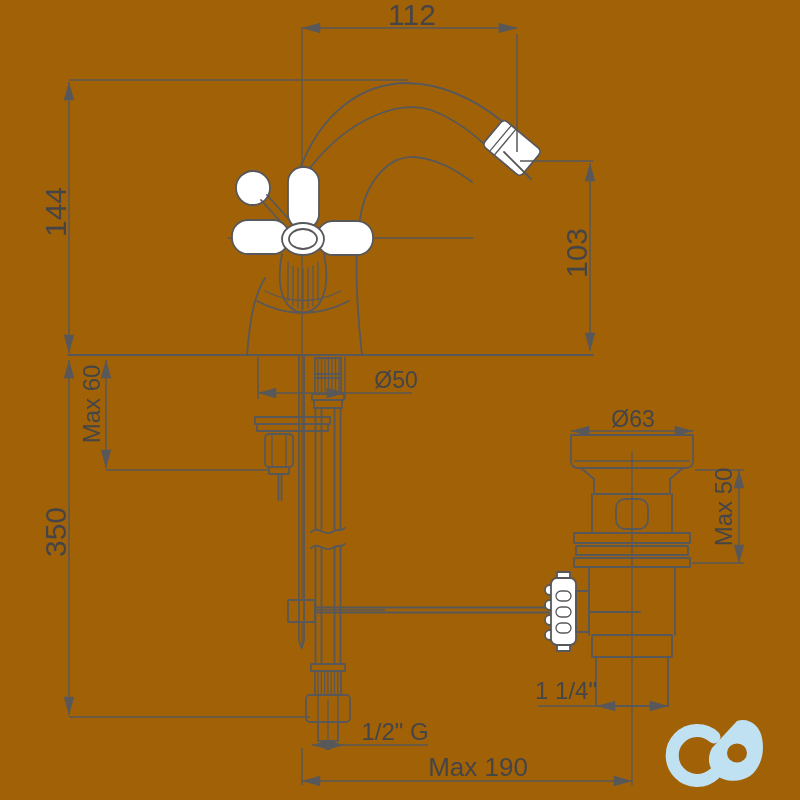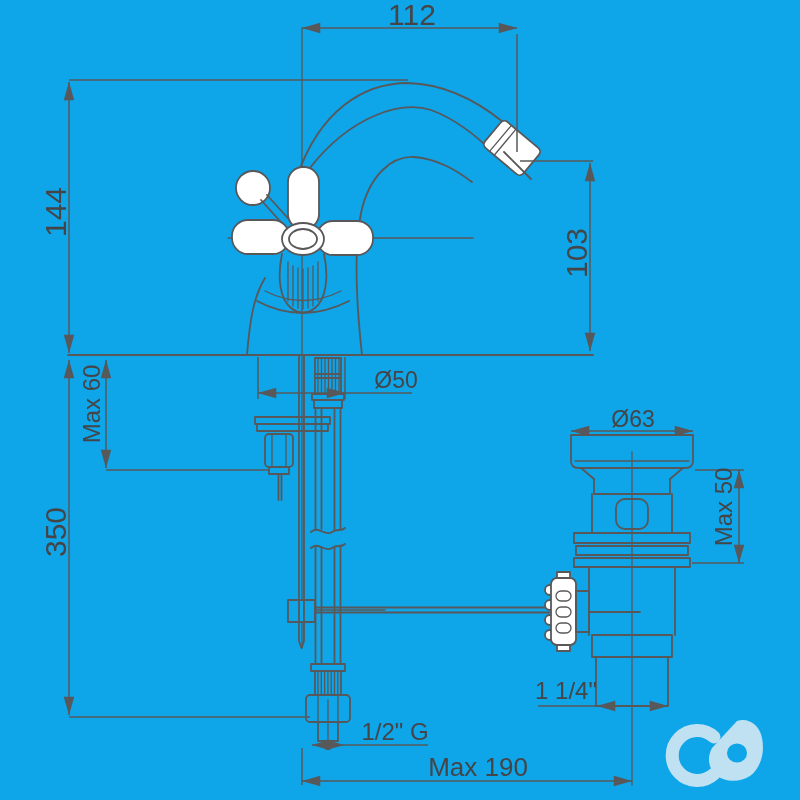--- a/index.html
+++ b/index.html
@@ -1,16 +1,16 @@
 <!DOCTYPE html>
 <html><head>
 <meta charset="utf-8">
 <style>
   html,body{margin:0;padding:0;background:#ffffff;}
-  .stage{position:relative;width:800px;height:800px;background:#0ea5e9;overflow:hidden;}
+  .stage{position:relative;width:800px;height:800px;background:#a16207;overflow:hidden;}
   svg{position:absolute;left:0;top:0;}
   .ln{stroke:#58585a;stroke-width:1.8;fill:none;stroke-linecap:round;stroke-linejoin:round;}
   .thin{stroke:#58585a;stroke-width:1.3;fill:none;stroke-linecap:round;}
   .dim{stroke:#58585a;stroke-width:1.5;fill:none;}
   .wht{fill:#ffffff;}
   text{fill:#454548;font-family:"Liberation Sans","DejaVu Sans",sans-serif;}
   .t30{font-size:30px;}
   .t26{font-size:26px;}
   .t24{font-size:24px;}
   .t23{font-size:23px;}

